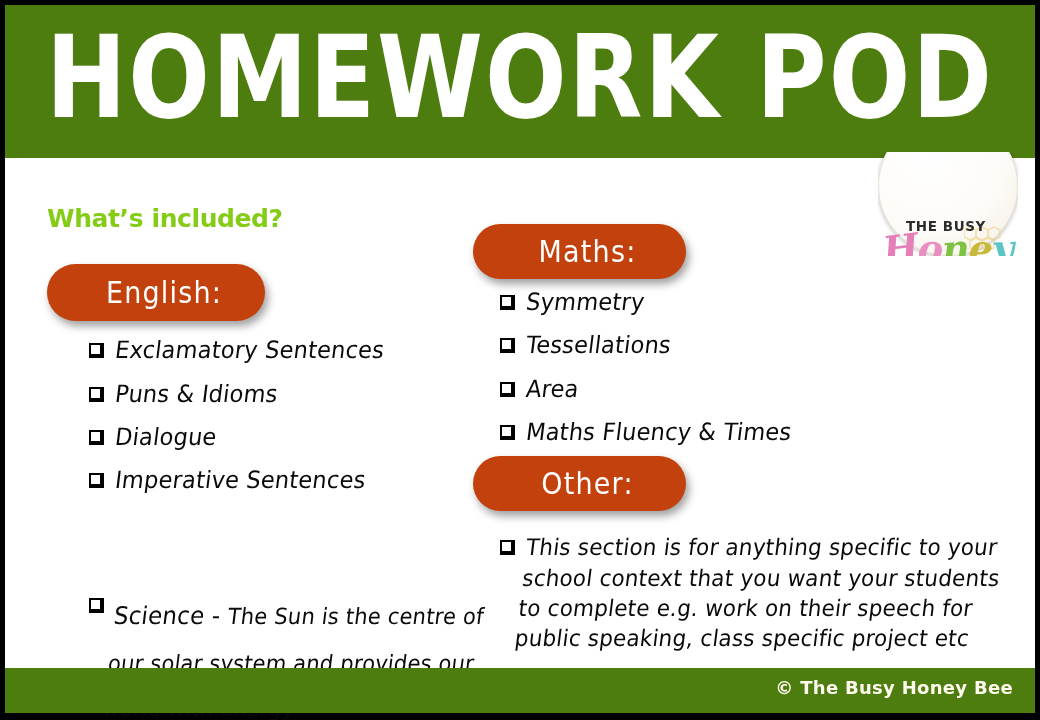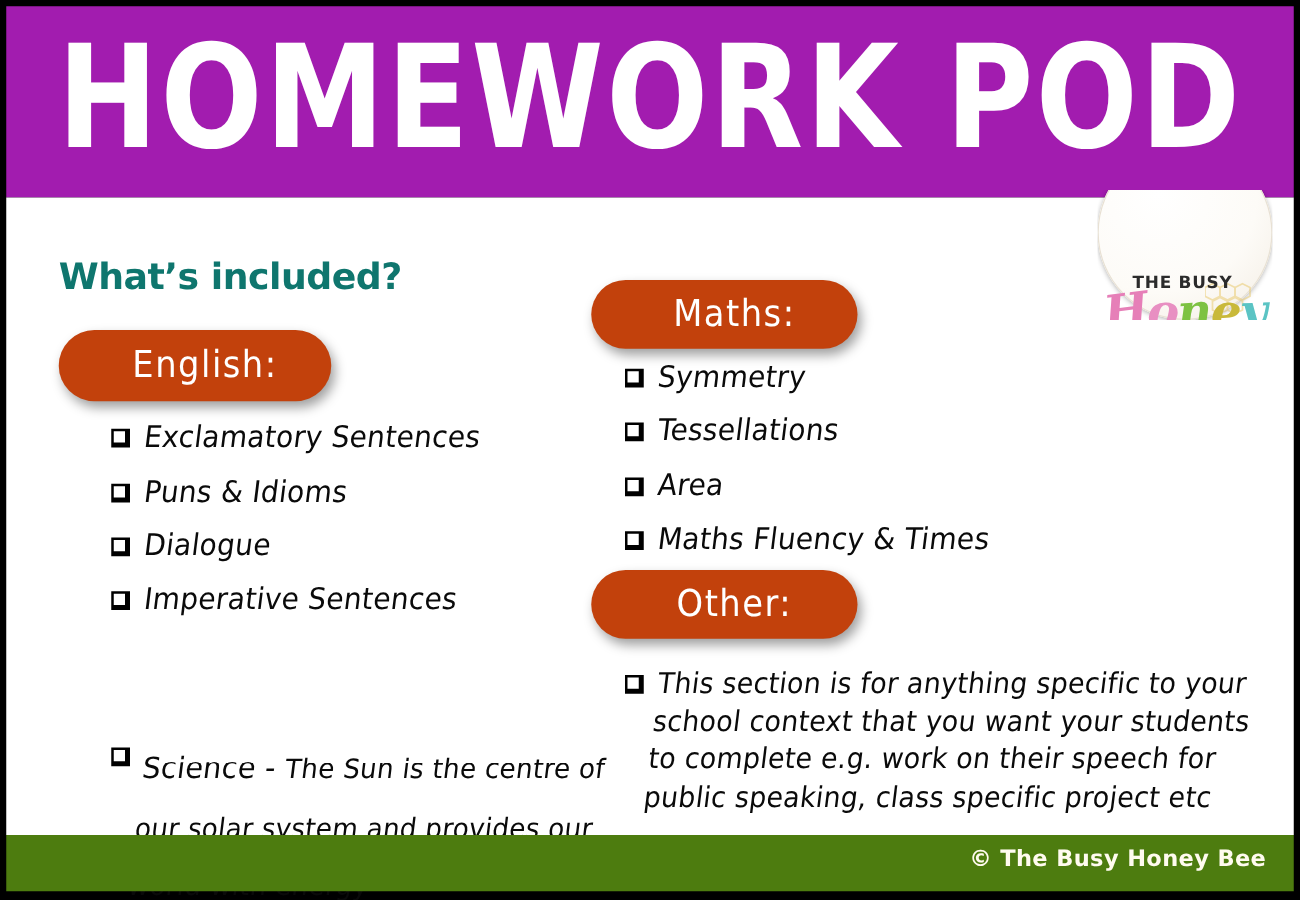--- a/index.html
+++ b/index.html
@@ -17,21 +17,21 @@
     font-family: "Liberation Sans", sans-serif;
   }
 
   
   #header-band {
     position: absolute;
     left: 5px;
     top: 5px;
     width: 1030px;
     height: 153px;
-    background: #a21caf;
+    background: #4d7c0f;
     overflow: hidden;
   }
   #header-title {
     position: absolute;
     left: 0;
     right: 0;
     top: 12px;
     text-align: center;
     color: #FFFFFF;
     font-family: "DejaVu Sans", sans-serif;
@@ -159,23 +159,23 @@
     color: #8d8d8d;
     letter-spacing: 0.5px;
   }
 
   
   #whats-included {
     position: absolute;
     left: 47px;
     top: 204px;
     font-family: "DejaVu Sans", sans-serif;
-    font-size: 29px;
-    font-weight: bold;
-    color: #0f766e;
+    font-size: 25px;
+    font-weight: bold;
+    color: #84cc16;
     letter-spacing: -0.4px;
   }
 
   
   .pill {
     position: absolute;
     background: #c2410c;
     border-radius: 999px;
     box-shadow: 3px 5px 9px rgba(0,0,0,0.38);
     color: #ffffff;

